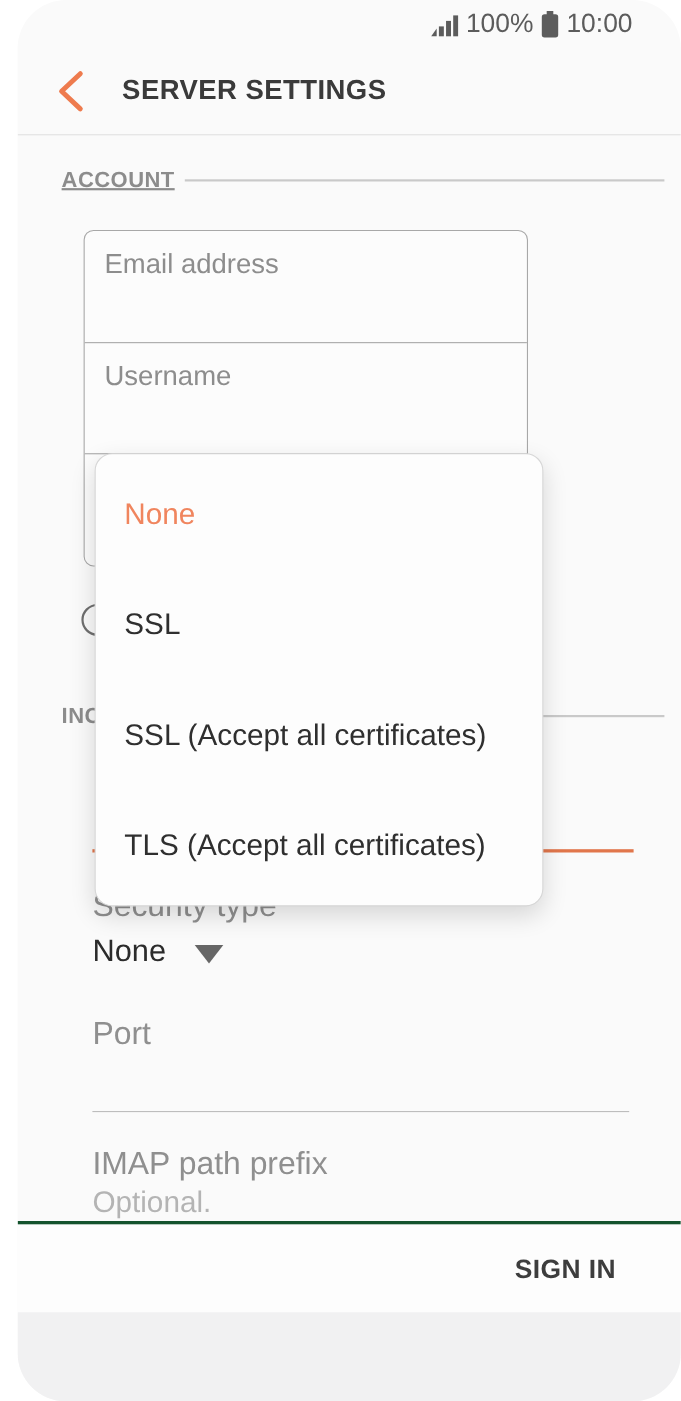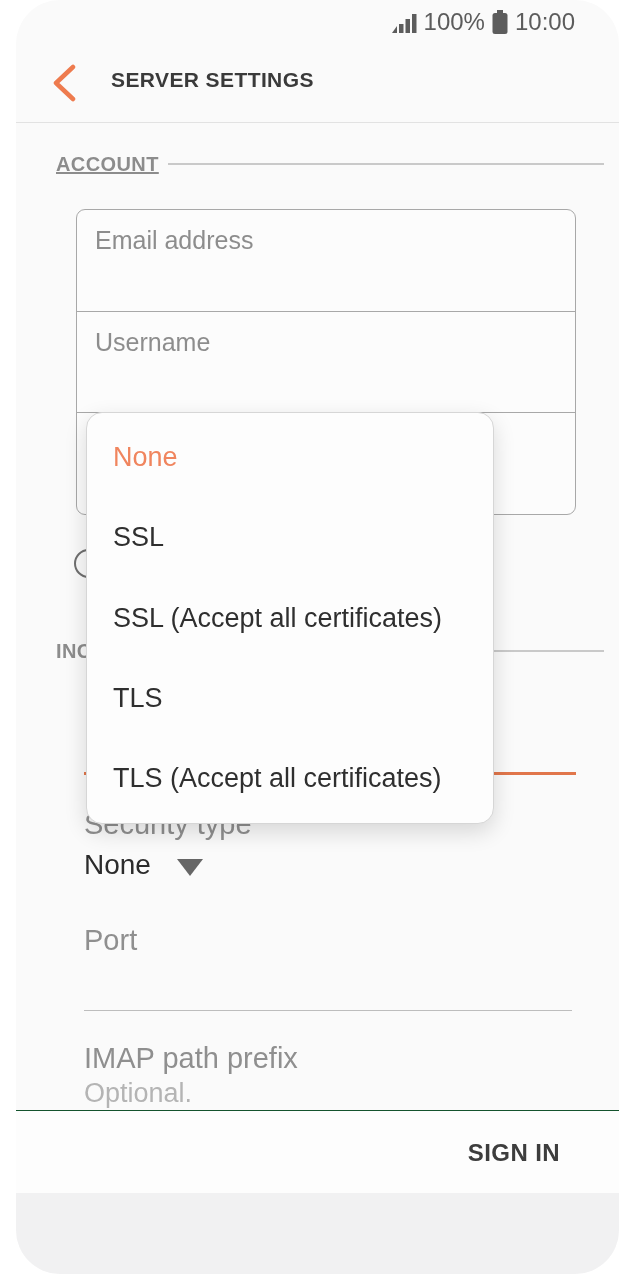--- a/index.html
+++ b/index.html
@@ -8,30 +8,30 @@
   .device { position:relative; width:619px; height:1274px; background:#ffffff; overflow:hidden; }
   .screen { position:absolute; inset:0; border-radius:44px; background:#fafafa; overflow:hidden;margin-left:16px; }
 
   
   .statusbar { position:absolute; top:8px; right:44px; display:flex; align-items:center; gap:7px;
                color:#5c5c5c; font-size:24px; z-index:3; }
   .statusbar svg { display:block; }
 
   
   .header-back { position:absolute; left:34px; top:64px; width:30px; height:38px; cursor:pointer; }
-  .header-title { position:absolute; left:95px; top:68px; font-size:21px; font-weight:700;
+  .header-title { position:absolute; left:95px; top:68px; font-size:25px; font-weight:700;
                   letter-spacing:.4px; color:#3a3a3a; }
   .header-divider { position:absolute; top:122px; left:0; width:100%; height:1px; background:#e2e2e2; }
 
   
   .section-label { position:absolute; font-size:20px; font-weight:700; color:#8c8c8c; letter-spacing:.4px; }
   .section-line { position:absolute; height:2px; background:#c9c9c9; }
 
   
-  .account-box { position:absolute; left:60px; top:209px; width:500px; height:306px;
+  .account-box { position:absolute; left:60px; top:209px; width:404px; height:306px;
                  border:1px solid #a8a8a8; border-radius:9px; background:#fcfcfc; z-index:1; }
   .field-row { position:relative; height:101px; padding:16px 0 0 18px; }
   .field-row + .field-row { border-top:1px solid #a8a8a8; }
   .hint { font-size:25px; color:#8d8d8d; }
 
   .show-pass-circle { position:absolute; left:58px; top:549px; width:29px; height:29px;
                       border:2px solid #6f6f6f; border-radius:50%; background:transparent; z-index:1; }
 
   
   .incoming-label { left:40px; top:640px; z-index:1;text-align:right; }
@@ -56,21 +56,21 @@
   .popup-item { flex:1; display:flex; align-items:center; padding-left:26px; font-size:27px;
                 color:#2f2f2f; cursor:pointer; }
   .popup-item.selected { color:#f0855e; }
 
   
   .edge-handle { position:absolute; left:611px; top:359px; width:40px; height:252px;
                  border:1px solid #cfcfcf; border-radius:18px; background:#fdfdfd; z-index:1; }
 
   
   .footer { position:absolute; left:0; top:1110px; width:100%; height:83px; background:#fdfdfd;
-            border-top:1px solid #14532d; z-index:2; }
+            border-top:3px solid #14532d; z-index:2; }
   .signin { position:absolute; right:59px; top:0; height:83px; display:flex; align-items:center;
             font-size:24px; font-weight:700; letter-spacing:.4px; color:#3d3d3d; cursor:pointer; }
 
   
   .navbar { position:absolute; left:0; top:1193px; width:100%; height:81px; background:#f1f1f2;
             z-index:2; }
   .nav-dot { position:absolute; left:36px; top:1229px; width:11px; height:11px; border-radius:50%;
              background:#6f6f6f; cursor:pointer; }
   .nav-icon { position:absolute; cursor:pointer; }
   .nav-recents { left:119px; top:1215px; }
@@ -140,21 +140,20 @@
     <div class="field-label port-label">Port</div>
     <div class="field-divider"></div>
 
     <div class="field-label imap-label">IMAP path prefix</div>
     <div class="imap-hint">Optional.</div>
 
     <div class="popup">
       <div class="popup-item selected">None</div>
       <div class="popup-item">SSL</div>
       <div class="popup-item">SSL (Accept all certificates)</div>
-      <div class="popup-item">TLS</div>
       <div class="popup-item">TLS (Accept all certificates)</div>
     </div>
 
     <div class="edge-handle"></div>
 
     <div class="footer">
       <div class="signin">SIGN IN</div>
     </div>
 
     <div class="navbar"></div>

